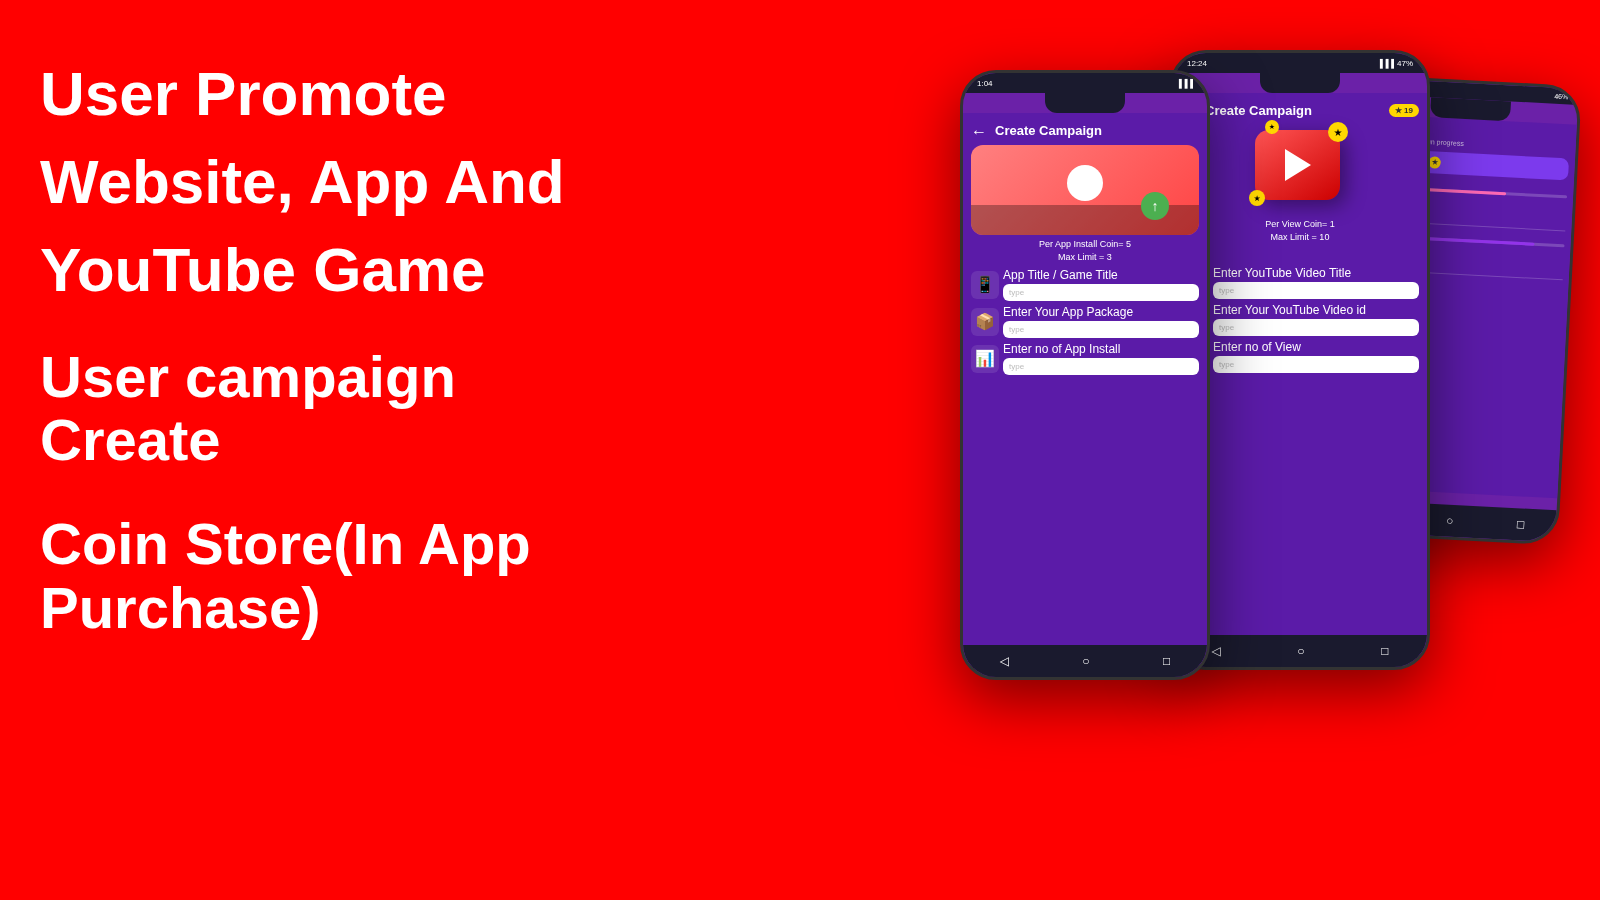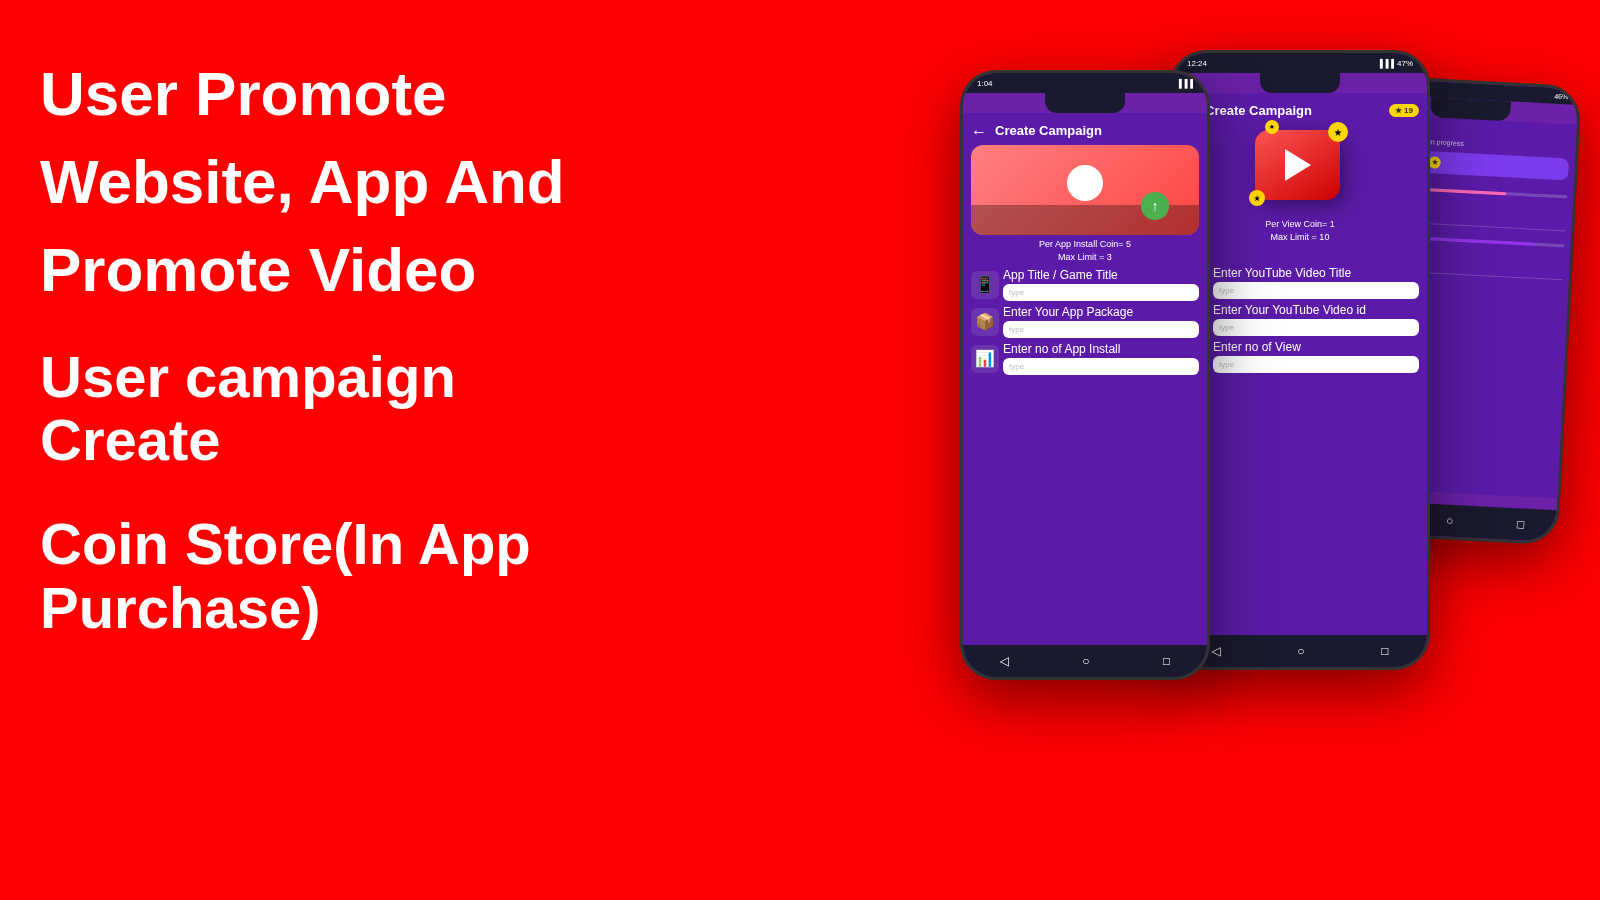--- a/index.html
+++ b/index.html
@@ -206,21 +206,21 @@
 <body>
 
 <div class="left-section">
   <div class="headline">
     <span>User Promote</span>
   </div>
   <div class="headline">
     <span>Website, App And</span>
   </div>
   <div class="headline">
-    <span>Promote Video</span>
+    <span>YouTube Game</span>
   </div>
   <div style="height: 20px;"></div>
   <div class="tagline">
     <span>User campaign Create</span>
   </div>
   <div style="height: 20px;"></div>
   <div class="coin-store">
     <span>Coin Store(In App</span>
   </div>
   <div class="coin-store">

